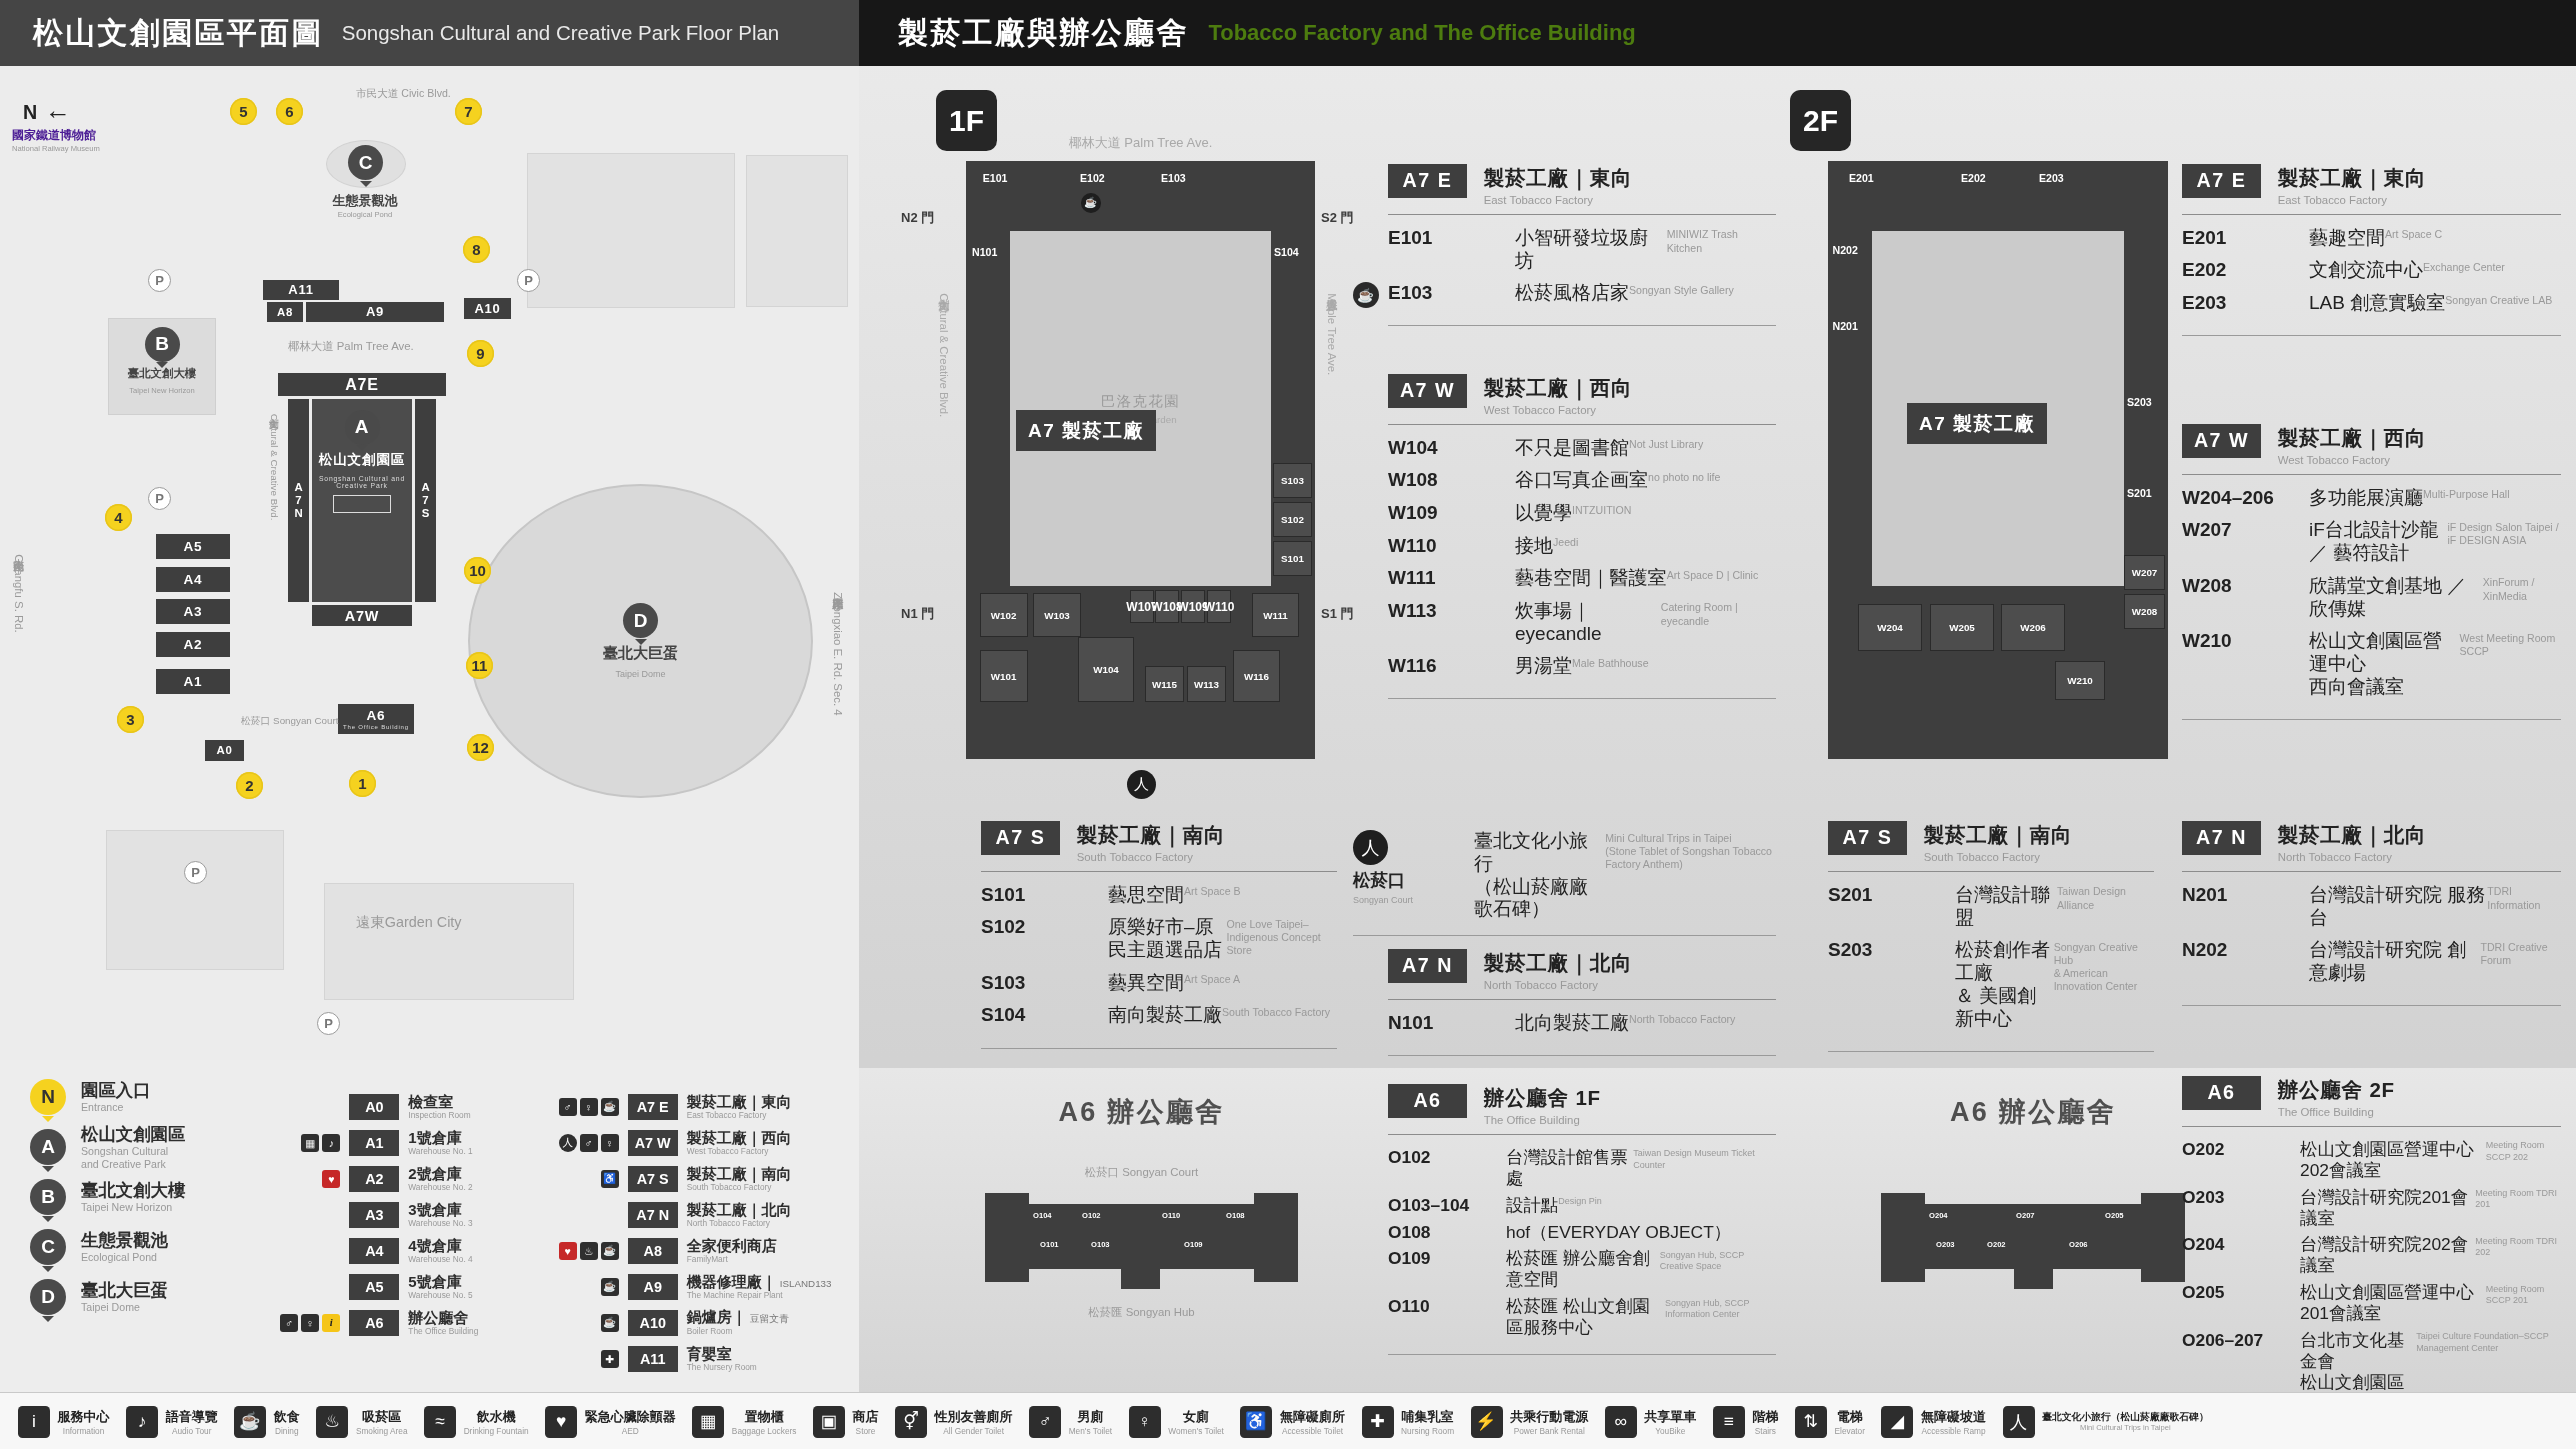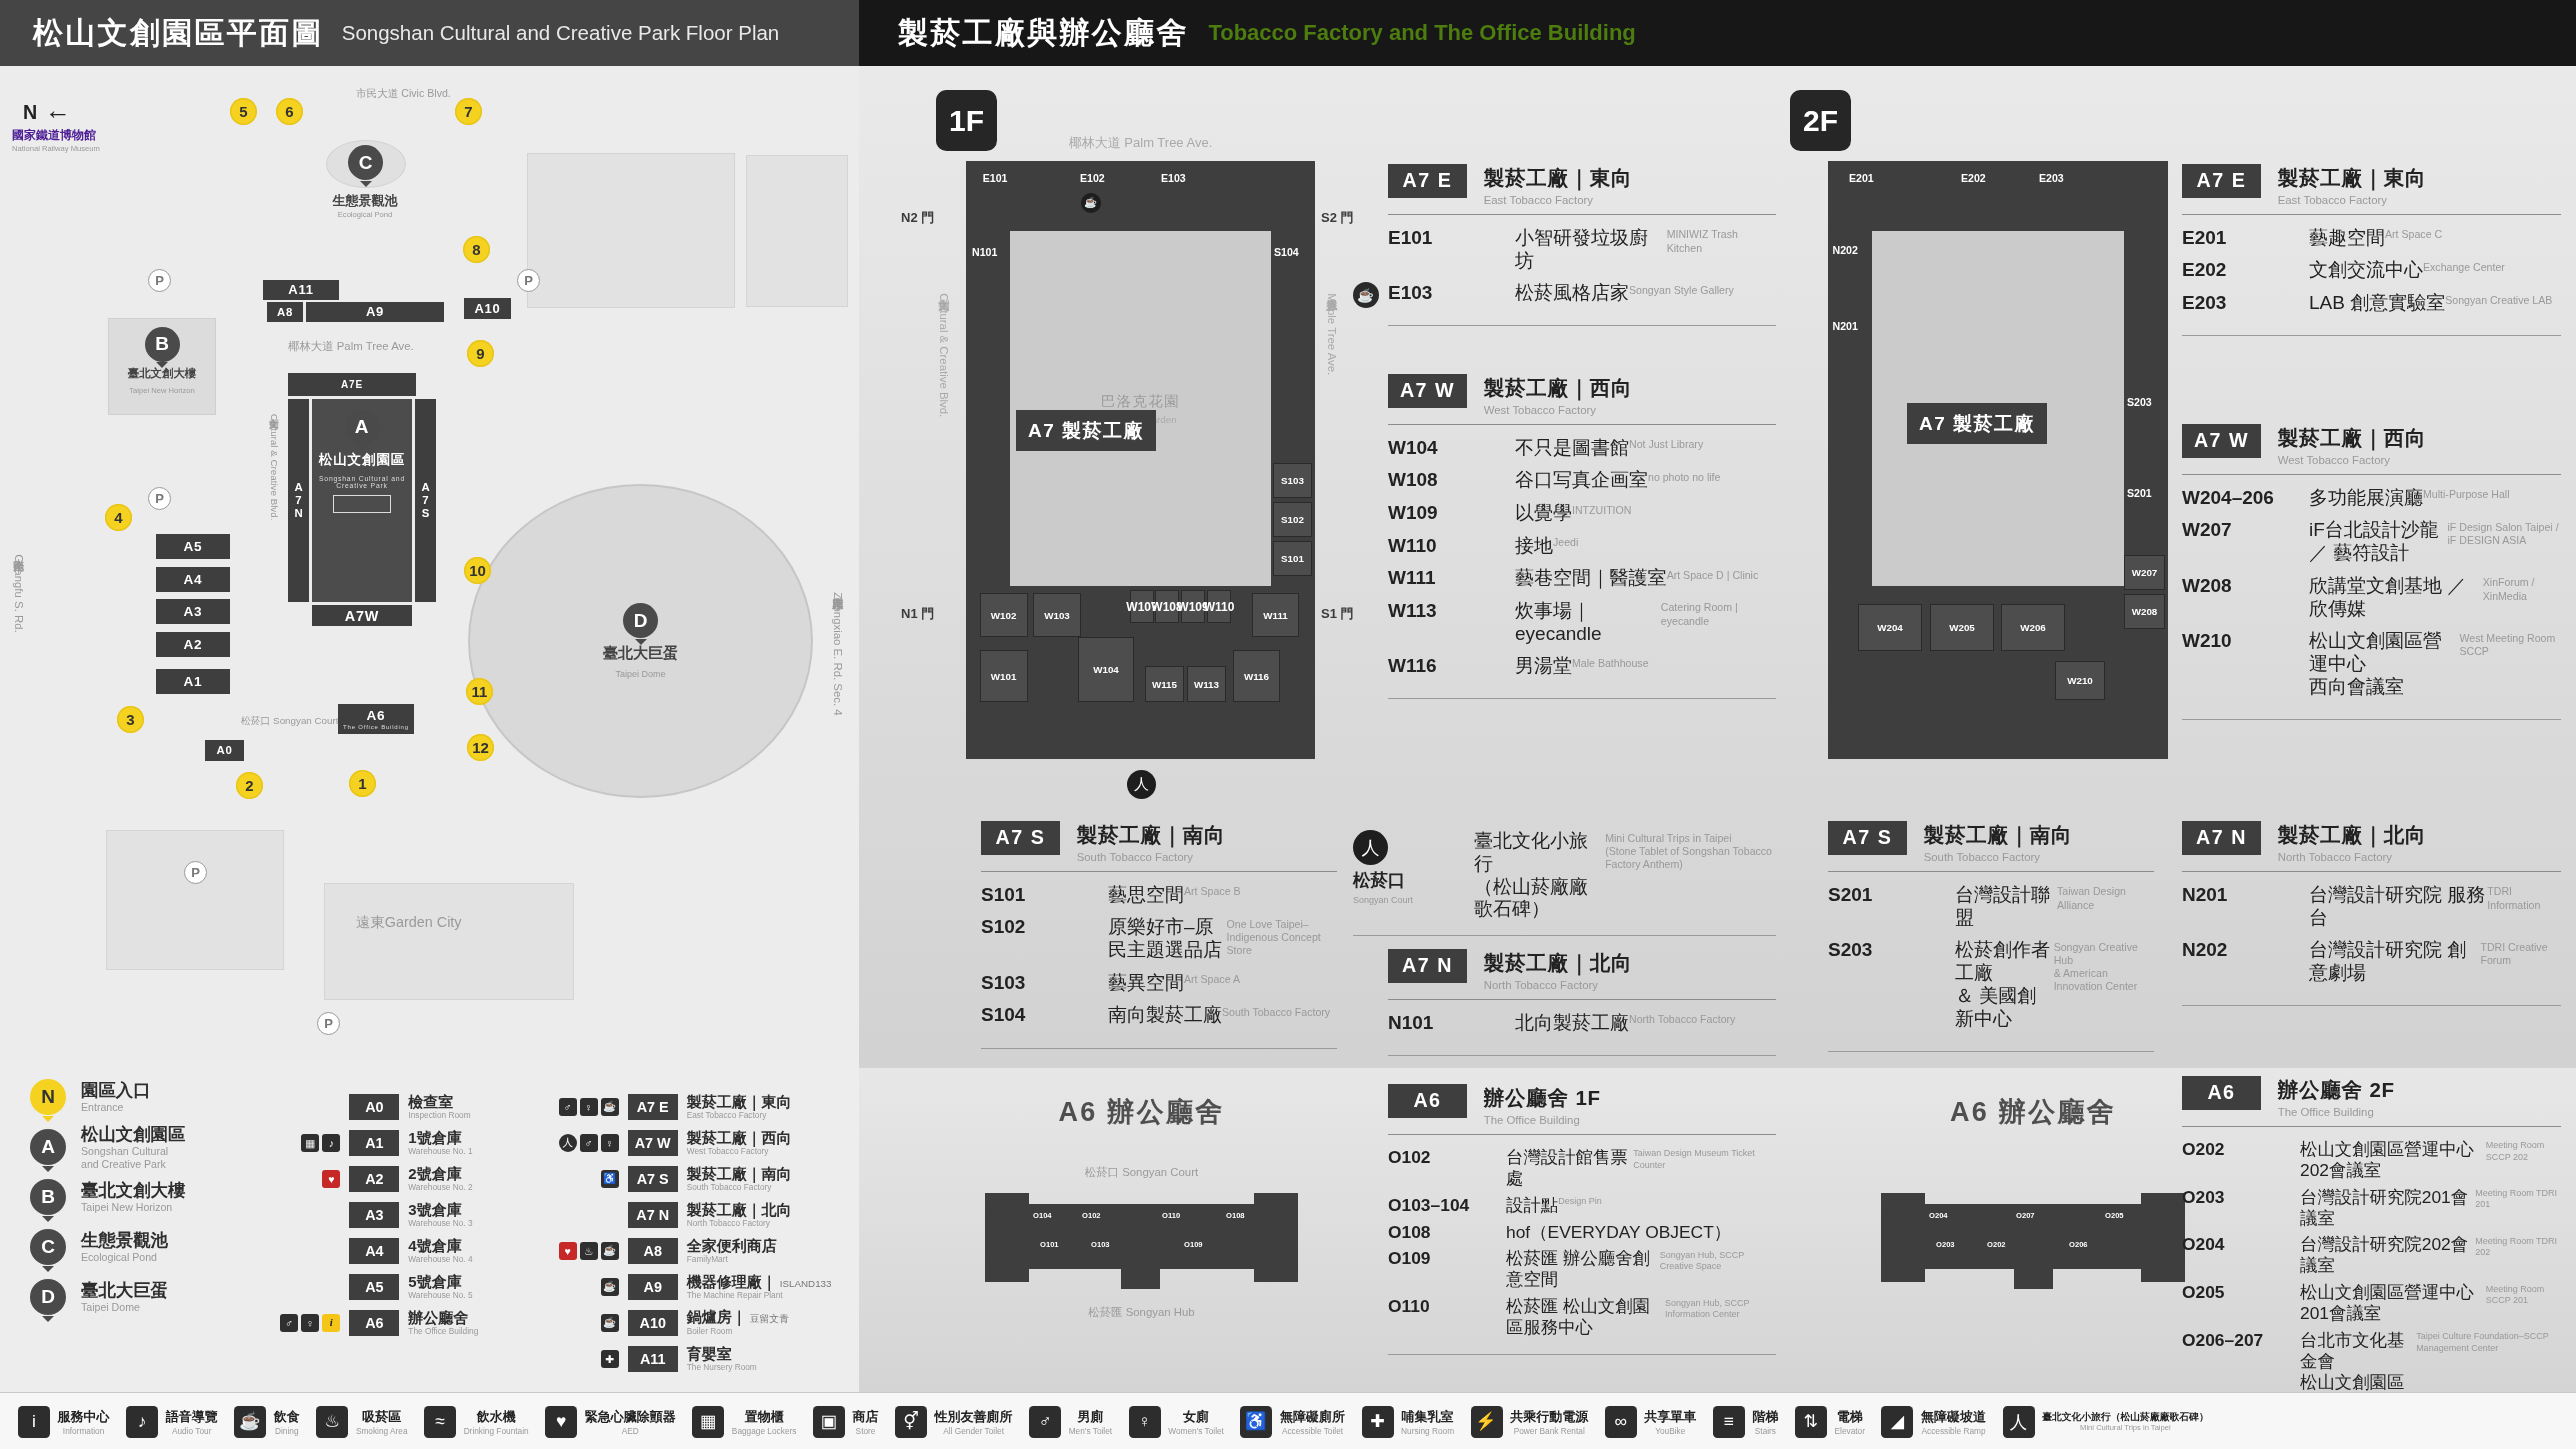--- a/index.html
+++ b/index.html
@@ -162,21 +162,21 @@
       <div class="map-label-zh" style="font-size:11.4px;">臺北文創大樓</div>
       <div class="map-label-en">Taipei New Horizon</div>
     </div>
 
     <div class="bld" style="left:263px;top:214px;width:76px;height:19.7px;font-size:13px;">A11</div>
     <div class="bld" style="left:267px;top:236px;width:36px;height:19.7px;font-size:11.4px;">A8</div>
     <div class="bld" style="left:306px;top:236px;width:138px;height:19.7px;font-size:13px;">A9</div>
     <div class="bld" style="left:464px;top:232px;width:47px;height:21px;font-size:13px;">A10</div>
     <div class="abs map-street" style="left:288px;top:273px;font-size:11.4px;">椰林大道 Palm Tree Ave.</div>
 
-    <div class="bld" style="left:288px;top:307px;width:128px;height:23px;font-size:10px;">A7E</div>
+    <div class="bld" style="left:278px;top:307px;width:168px;height:23px;font-size:16px;">A7E</div>
     <div class="bld vtext" style="left:288px;top:333px;width:21px;height:203px;font-size:11.4px;color:#fff;text-orientation:upright;">A7N</div>
     <div class="bld vtext" style="left:415px;top:333px;width:21px;height:203px;font-size:11.4px;color:#fff;text-orientation:upright;">A7S</div>
     <div class="bld center-bld" style="left:312px;top:333px;width:100px;height:203px;">
       <div class="pin">A</div>
       <div style="font-size:13.6px;font-weight:bold;">松山文創園區</div>
       <div style="font-size:6.8px;color:#ddd;font-weight:normal;text-align:center;padding:0 4.5px;">Songshan Cultural and Creative Park</div>
       <div class="ghost-box"></div>
     </div>
     <div class="bld" style="left:312px;top:539px;width:100px;height:21px;font-size:14.4px;">A7W</div>
     <div class="abs vtext" style="left:267px;top:345px;height:197px;font-size:9.8px;">文創大街 Cultural &amp; Creative Blvd.</div>
@@ -208,21 +208,21 @@
     <div class="gate-num" style="left:349px;top:704px;">1</div>
     <div class="gate-num" style="left:236px;top:706px;">2</div>
     <div class="gate-num" style="left:117px;top:640px;">3</div>
     <div class="gate-num" style="left:105px;top:438px;">4</div>
     <div class="gate-num" style="left:230px;top:32px;">5</div>
     <div class="gate-num" style="left:276px;top:32px;">6</div>
     <div class="gate-num" style="left:455px;top:32px;">7</div>
     <div class="gate-num" style="left:463px;top:170px;">8</div>
     <div class="gate-num" style="left:467px;top:274px;">9</div>
     <div class="gate-num" style="left:464px;top:491px;">10</div>
-    <div class="gate-num" style="left:466px;top:612px;">11</div>
+    <div class="gate-num" style="left:466px;top:586px;">11</div>
     <div class="gate-num" style="left:467px;top:668px;">12</div>
   </div>
 
   <div class="legend">
     <div class="legend-col1">
 
         <div class="place-row">
           <span class="place-pin yellow">N</span>
           <span>
             <span class="lg-zh" style="display:block;">園區入口</span>

